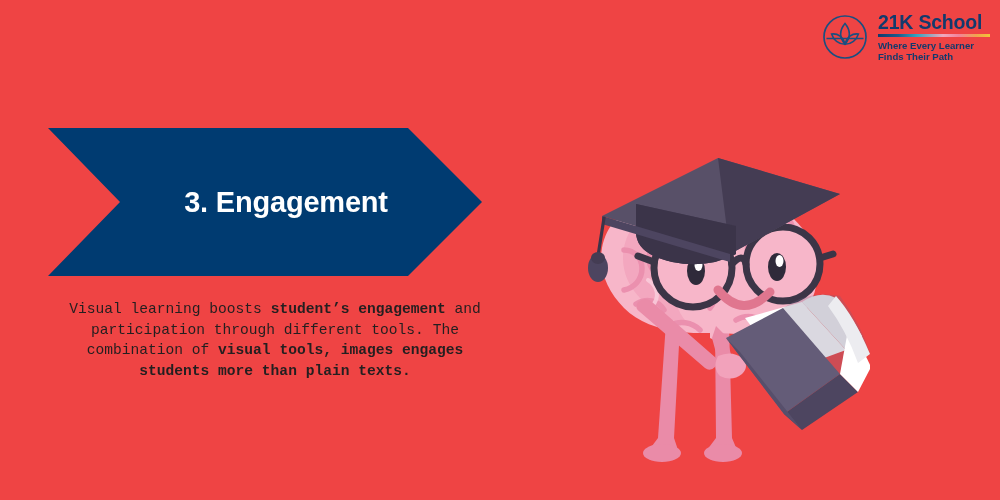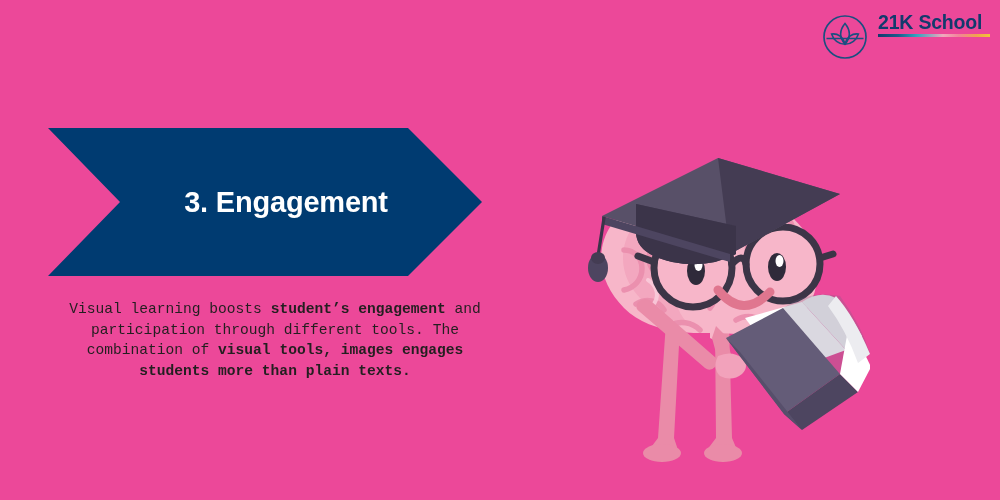--- a/index.html
+++ b/index.html
@@ -5,21 +5,21 @@
   * { margin:0; padding:0; box-sizing:border-box; }
   html, body {
     width:1000px; height:500px;
     font-family:"Liberation Sans", sans-serif;
     background:#ebebeb;
     overflow:hidden;
   }
   #canvas {
     position:relative;
     width:1000px; height:500px;
-    background:#ec4899;
+    background:#ef4444;
   }
 
   
   #logo {
     position:absolute; top:11px; left:822px;
     width:170px; height:52px;
   }
   #logo-mark {
     position:absolute; left:0; top:3px;
     width:46px; height:46px;
@@ -81,20 +81,24 @@
         <circle cx="23" cy="23" r="21" fill="none" stroke="#1b4f80" stroke-width="1.7"></circle>
         <path d="M23 9.5 C28.6 16.2 28.6 23.6 23 30.2 C17.4 23.6 17.4 16.2 23 9.5 Z" fill="none" stroke="#1b4f80" stroke-width="1.6"></path>
         <path d="M23 30.3 C16.6 30.3 11.4 26.0 9.6 20.0 C16.0 19.2 21.4 23.2 23 30.3 Z" fill="none" stroke="#1b4f80" stroke-width="1.6"></path>
         <path d="M23 30.3 C29.4 30.3 34.6 26.0 36.4 20.0 C30.0 19.2 24.6 23.2 23 30.3 Z" fill="none" stroke="#1b4f80" stroke-width="1.6"></path>
         <path d="M4.5 24.5 H41.5" stroke="#1b4f80" stroke-width="1.5" fill="none"></path>
       </svg>
     </div>
     <div id="logo-text-wrap">
       <div id="logo-title">21K School</div>
       <div id="logo-rule"></div>
+      <div id="logo-tag">
+        <span>Where Every Learner</span><br>
+        <span>Finds Their Path</span>
+      </div>
     </div>
   </div>
 
   <div id="banner">
     <svg id="banner-svg" width="434" height="148" viewBox="0 0 434 148" aria-hidden="true">
       <polygon points="0,0 360,0 434,74 360,148 0,148 72,74" fill="#003b71"></polygon>
     </svg>
     <div id="banner-title">3. Engagement</div>
   </div>
 

